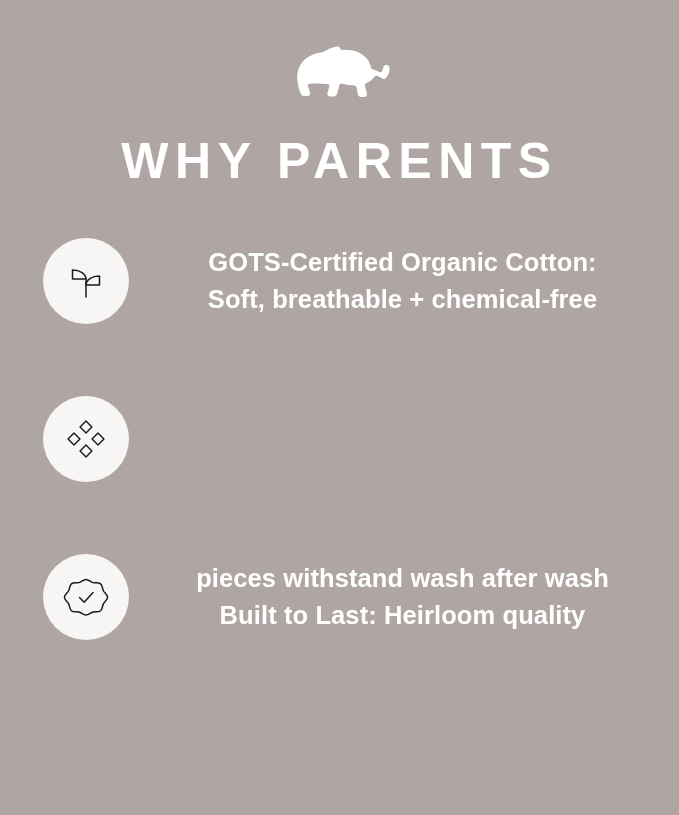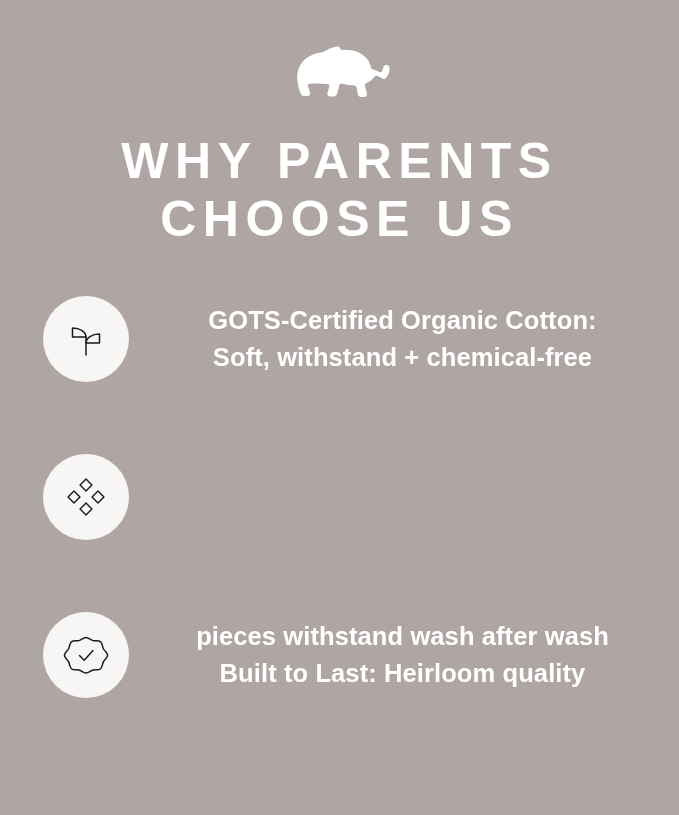--- a/index.html
+++ b/index.html
@@ -98,36 +98,35 @@
 <div class="page">
 
   <div class="logo-wrap">
     <svg width="104" height="66" viewBox="0 0 104 66" aria-hidden="true">
       <path fill="#FFFFFF" d="M34.5 11.2c-9.5 0.9-17.6 5.4-21.8 12.2C9.4 28.6 8.6 34.5 9.6 41.2c0.6 4.2 1.9 8.4 3.5 12.1 0.5 1.1 1.6 1.8 2.8 1.8h3.6c1.9 0 3.2-1.9 2.6-3.7l-2.1-6.1c-0.4-1.2 0.4-2.5 1.7-2.6 5.3-0.5 12.3-0.4 17.8 0.4 1.2 0.2 2 1.4 1.7 2.6l-1.8 6.2c-0.5 1.8 0.8 3.6 2.6 3.6h3.8c1.3 0 2.4-0.8 2.9-2 1.1-2.9 2.1-6.1 2.6-9.2 0.2-1.3 1.5-2.1 2.7-1.7 3.9 1.3 8 2 11.9 2 1.4 0 2.6 1 2.8 2.4l1 6.1c0.3 1.7 1.7 2.9 3.4 2.9h3c1.9 0 3.3-1.8 2.8-3.6l-1.9-7.4c-0.3-1.2 0.3-2.4 1.4-2.9 3.3-1.5 6-3.6 7.9-6.2 0.7-1 2-1.4 3.1-0.9 1.9 0.8 3.5 1.6 5.2 2.6 1 0.6 2.3 0.4 3.1-0.4 2.9-3 4.1-6.5 3.9-10.4-0.1-1.6-1.4-2.8-3-2.8h-0.4c-1.6 0-2.9 1.2-3 2.8-0.1 1.5-0.5 2.6-1.3 3.6-0.6 0.8-1.7 1-2.6 0.6-2.2-1.1-4.4-2-6.6-2.7-1-0.3-1.7-1.1-1.9-2.1-0.9-5.6-4.4-10.2-9.9-13.4C69.9 10.3 62.6 8.6 55 9.1c-1.2 0.1-2.3-0.6-2.8-1.7-0.5-1.2-1.8-2-3.1-1.8-5 0.7-9.5 2.7-13.2 5.2-0.4 0.3-0.9 0.4-1.4 0.4z"></path>
     </svg>
   </div>
 
   <h1 class="headline">
     <span class="hl-line">WHY PARENTS</span>
-    <span class="hl-line">CHOOSE US</span>
   </h1>
 
   <div class="features">
 
     <div class="feature-row">
       <div class="icon-circle">
         <svg width="46" height="46" viewBox="0 0 46 46" fill="none" stroke="#1A1A1A" stroke-width="1.5" stroke-linecap="round" stroke-linejoin="round">
           <path d="M23 39 L23 21"></path>
           <path d="M23 21 L9.5 21 L9.5 12 C17 12 23 15.8 23 21 Z"></path>
           <path d="M23 27 L36.5 27 L36.5 18 C29 18 23 21.8 23 27 Z"></path>
         </svg>
       </div>
       <div class="feature-text">
         <span class="ft-line">GOTS-Certified Organic Cotton:</span>
-        <span class="ft-line">Soft, withstand + chemical-free</span>
+        <span class="ft-line">Soft, breathable + chemical-free</span>
       </div>
     </div>
 
     <div class="feature-row">
       <div class="icon-circle">
         <svg width="46" height="46" viewBox="0 0 46 46" fill="none" stroke="#1A1A1A" stroke-width="1.4" stroke-linejoin="round">
           <rect x="18.8" y="6.8" width="8.4" height="8.4" transform="rotate(45 23 11)"></rect>
           <rect x="6.8" y="18.8" width="8.4" height="8.4" transform="rotate(45 11 23)"></rect>
           <rect x="30.8" y="18.8" width="8.4" height="8.4" transform="rotate(45 35 23)"></rect>
           <rect x="18.8" y="30.8" width="8.4" height="8.4" transform="rotate(45 23 35)"></rect>

